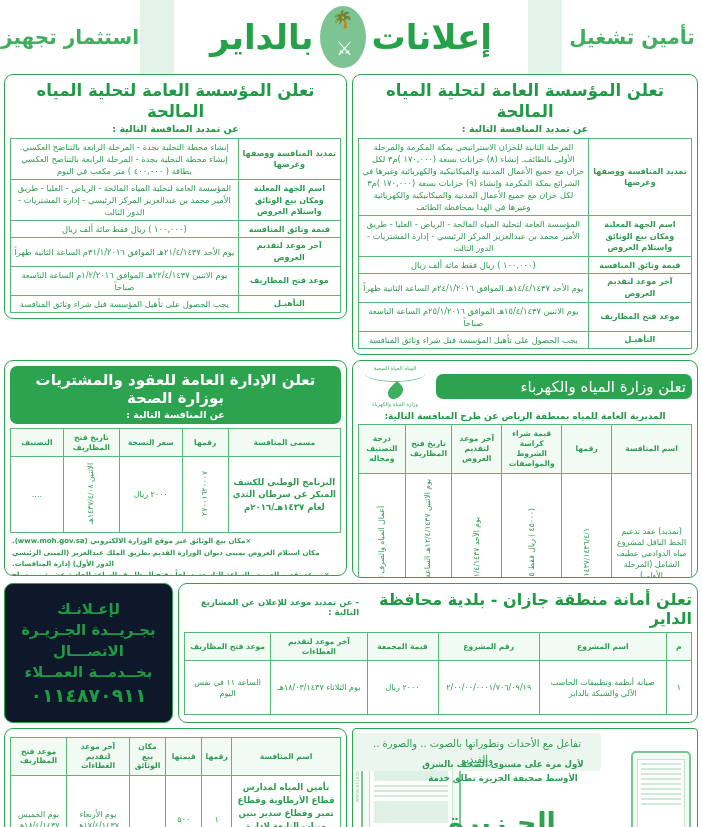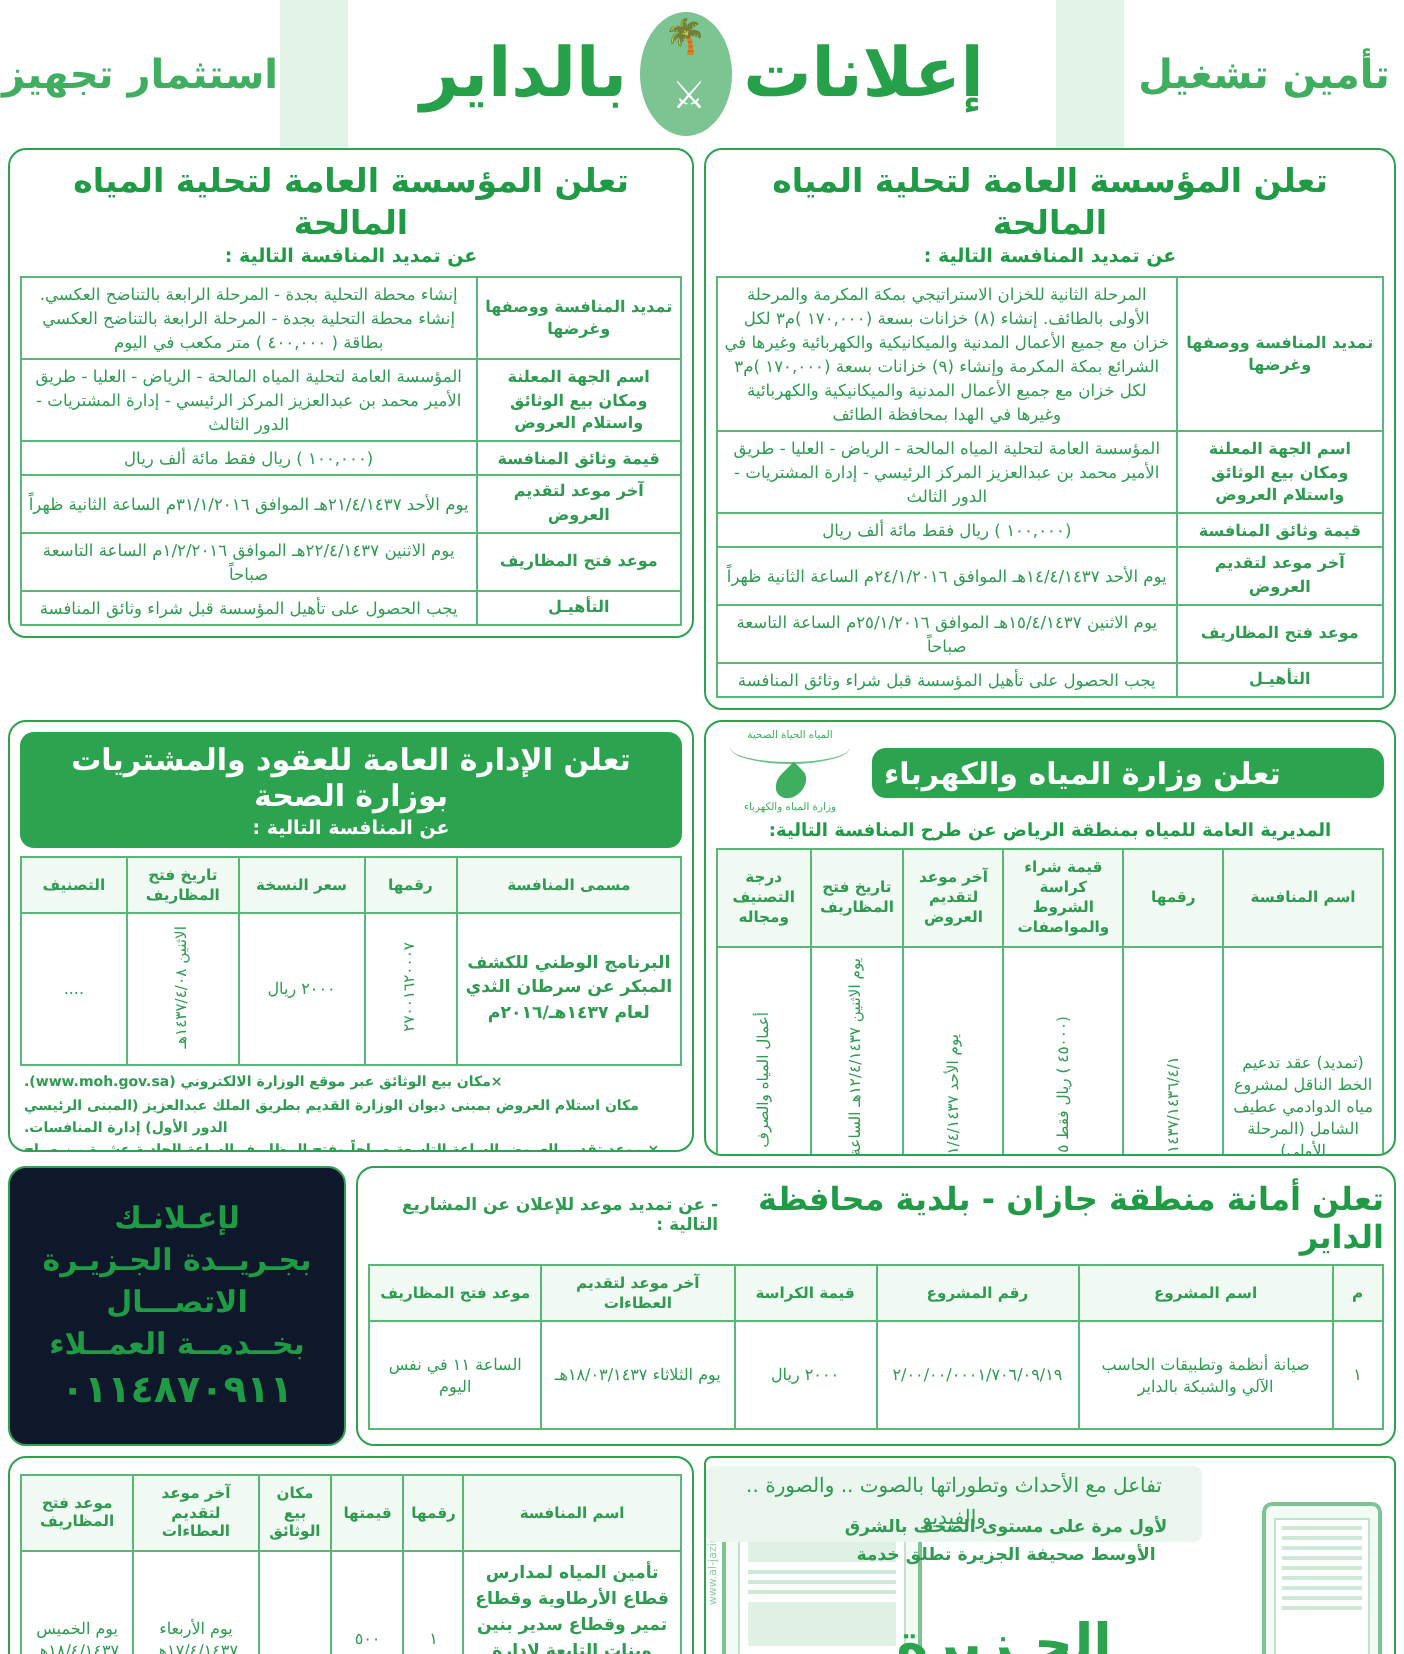--- a/index.html
+++ b/index.html
@@ -113,22 +113,22 @@
   .mowe-logo .drop{
     width:13px;height:17px;margin:1px auto;background:#3fae5f;
     border-radius:0 50% 50% 50%;transform:rotate(45deg);
   }
   .mowe-logo .swoosh{
     width:60px;height:9px;margin:0 auto;border-bottom:1.4px solid #6ec08a;
     border-radius:0 0 60% 60%/0 0 100% 100%;
   }
   .mowe-titles{flex:1;}
   .mowe-banner{
-    background:#2ba34f;border-radius:7px;color:#fff;text-align:left;
-    padding:4px 6px 3px 6px;font-size:15px;font-weight:bold;
+    background:#2ba34f;border-radius:7px;color:#fff;text-align:right;
+    padding:4px 6px 3px 6px;font-size:15px;font-weight:normal;
   }
   .mowe-sub{
     text-align:center;font-size:9px;font-weight:bold;color:#1f9a45;padding:3px 0 3px 0;
   }
 
   
   .contact{
     border:1.6px solid #2ba34f;border-radius:9px;background:#0f172a;
     text-align:center;padding:9px 6px;height:100%;box-sizing:border-box;
     display:flex;flex-direction:column;justify-content:center;gap:3px;
@@ -360,21 +360,21 @@
         <div style="display:flex;align-items:baseline;justify-content:center;gap:4px;padding:2px 0 4px 0;">
           <span style="font-size:16px;font-weight:bold;color:#1f9a45;">تعلن أمانة منطقة جازان - بلدية محافظة الداير</span>
           <span style="font-size:8.5px;font-weight:bold;color:#2e9b51;">- عن تمديد موعد للإعلان عن المشاريع التالية :</span>
         </div>
         <table class="grid-tbl">
           <tbody>
               <tr>
             <th style="width:5%">م</th>
             <th style="width:25%">اسم المشروع</th>
             <th style="width:20%">رقم المشروع</th>
-            <th style="width:14%">قيمة الكراسة</th>
+            <th style="width:14%">قيمة المجمعة</th>
             <th style="width:19%">آخر موعد لتقديم العطاءات</th>
             <th style="width:17%">موعد فتح المظاريف</th>
           </tr>
           <tr style="height:54px">
             <td>١</td>
             <td>صيانة أنظمة وتطبيقات الحاسب الآلي والشبكة بالداير</td>
             <td>٢/٠٠/٠٠/٠٠٠١/٧٠٦/٠٩/١٩</td>
             <td>٢٠٠٠ ريال</td>
             <td>يوم الثلاثاء ١٨/٠٣/١٤٣٧هـ</td>
             <td>الساعة ١١ في نفس اليوم</td>

